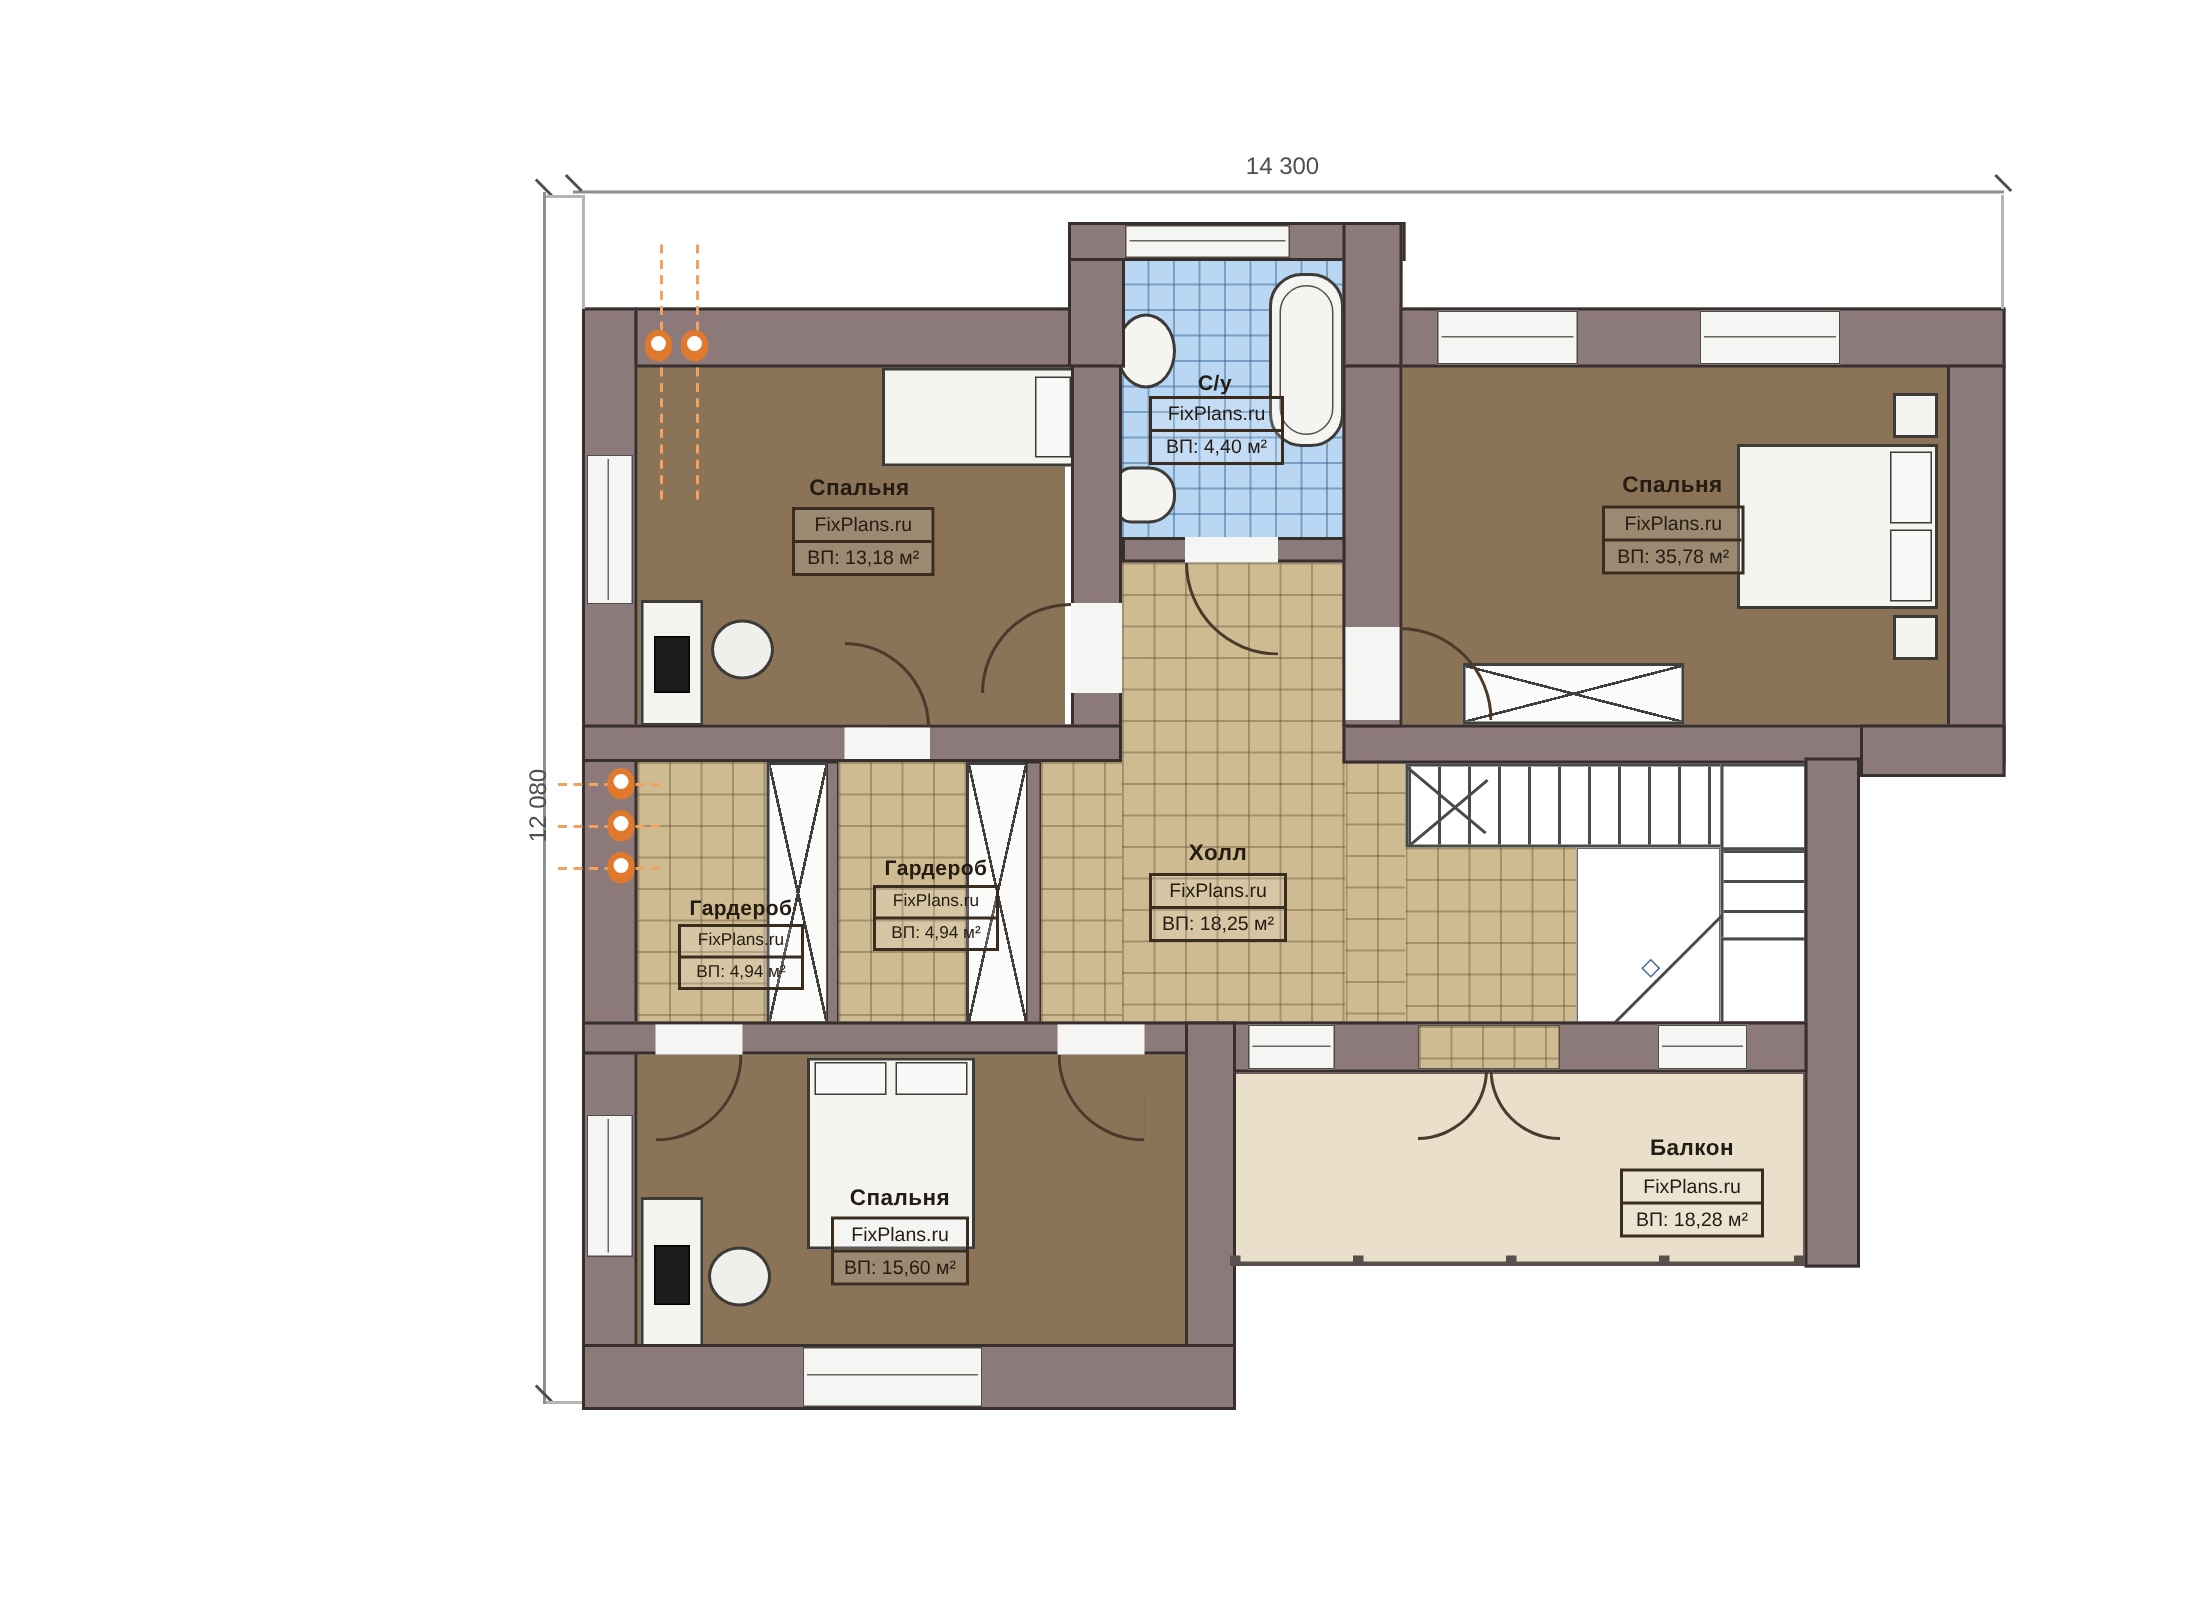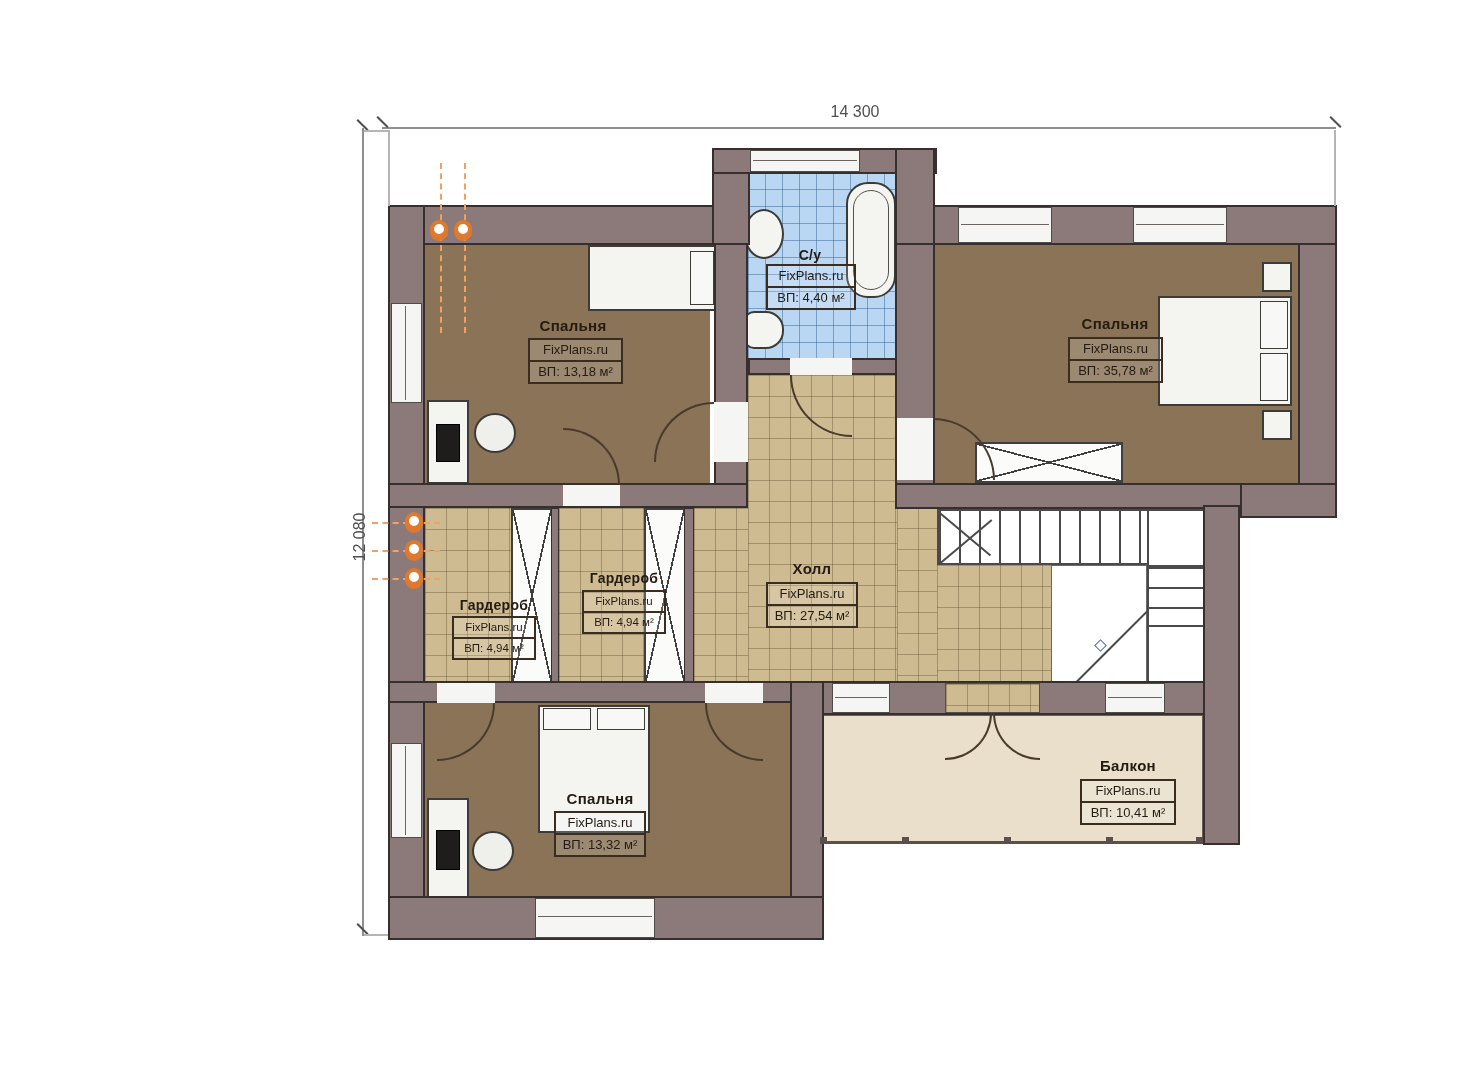--- a/index.html
+++ b/index.html
@@ -213,33 +213,33 @@
 
   <div class="abs label-title sm" style="left:564px;top:570px;width:120px">Гардероб</div>
   <div class="abs label-box small" style="left:582px;top:590px;width:84px">
     <div class="row1">FixPlans.ru</div>
     <div class="row2">ВП: 4,94 м²</div>
   </div>
 
   <div class="abs label-title" style="left:752px;top:560px;width:120px">Холл</div>
   <div class="abs label-box" style="left:766px;top:582px;width:92px">
     <div class="row1">FixPlans.ru</div>
-    <div class="row2">ВП: 27,54 м²</div>
+    <div class="row2">ВП: 18,25 м²</div>
   </div>
 
   <div class="abs label-title" style="left:540px;top:790px;width:120px">Спальня</div>
   <div class="abs label-box" style="left:554px;top:811px;width:92px">
     <div class="row1">FixPlans.ru</div>
-    <div class="row2">ВП: 13,32 м²</div>
+    <div class="row2">ВП: 15,60 м²</div>
   </div>
 
   <div class="abs label-title" style="left:1068px;top:757px;width:120px">Балкон</div>
   <div class="abs label-box" style="left:1080px;top:779px;width:96px">
     <div class="row1">FixPlans.ru</div>
-    <div class="row2">ВП: 10,41 м²</div>
+    <div class="row2">ВП: 18,28 м²</div>
   </div>
 
   <div class="abs dim-line" style="left:382px;top:127px;width:954px;height:2px"></div>
   <div class="abs dim-tick" style="left:375px;top:121px"></div>
   <div class="abs dim-tick" style="left:1328px;top:121px"></div>
   <div class="abs dim-ext" style="left:388px;top:130px;width:2px;height:76px"></div>
   <div class="abs dim-ext" style="left:1334px;top:130px;width:2px;height:76px"></div>
   <div class="abs dim-text" style="left:795px;top:103px;width:120px">14 300</div>
 
   <div class="abs dim-line" style="left:362px;top:128px;width:2px;height:808px"></div>

